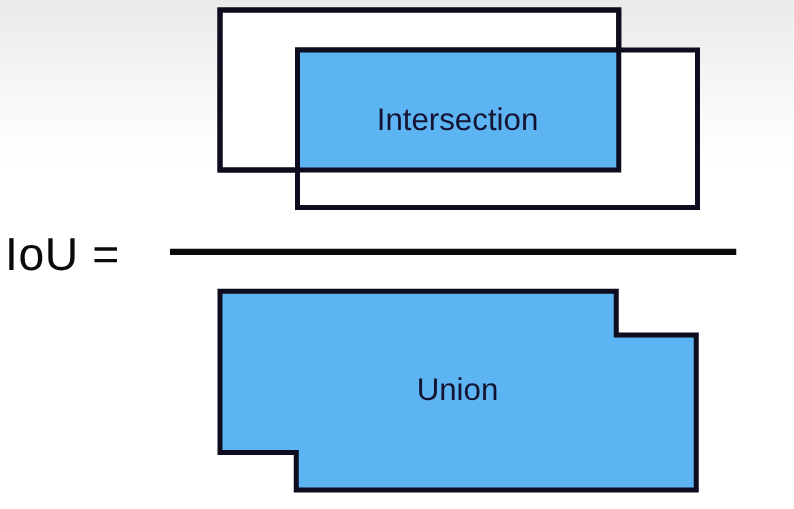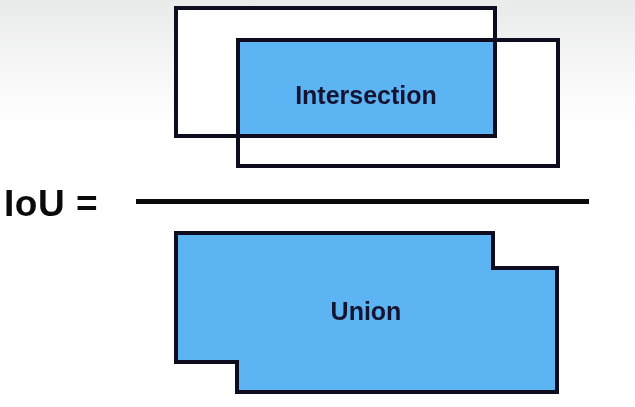--- a/index.html
+++ b/index.html
@@ -12,21 +12,20 @@
     height: 407px;
     overflow: hidden;
     font-family: "Liberation Sans", sans-serif;
     background: #ffffff;
   }
   #canvas {
     position: relative;
     width: 635px;
     height: 402px;
     background: linear-gradient(to bottom, #e9eaea 0%, #f4f4f4 14%, #fcfcfc 26%, #ffffff 34%, #ffffff 100%);
-    font-weight: bold;
   }
   #canvas svg {
     position: absolute;
     left: 0;
     top: 0;
     display: block;
   }
   .shape-label {
     font-family: "Liberation Sans", sans-serif;
     font-size: 25px;

